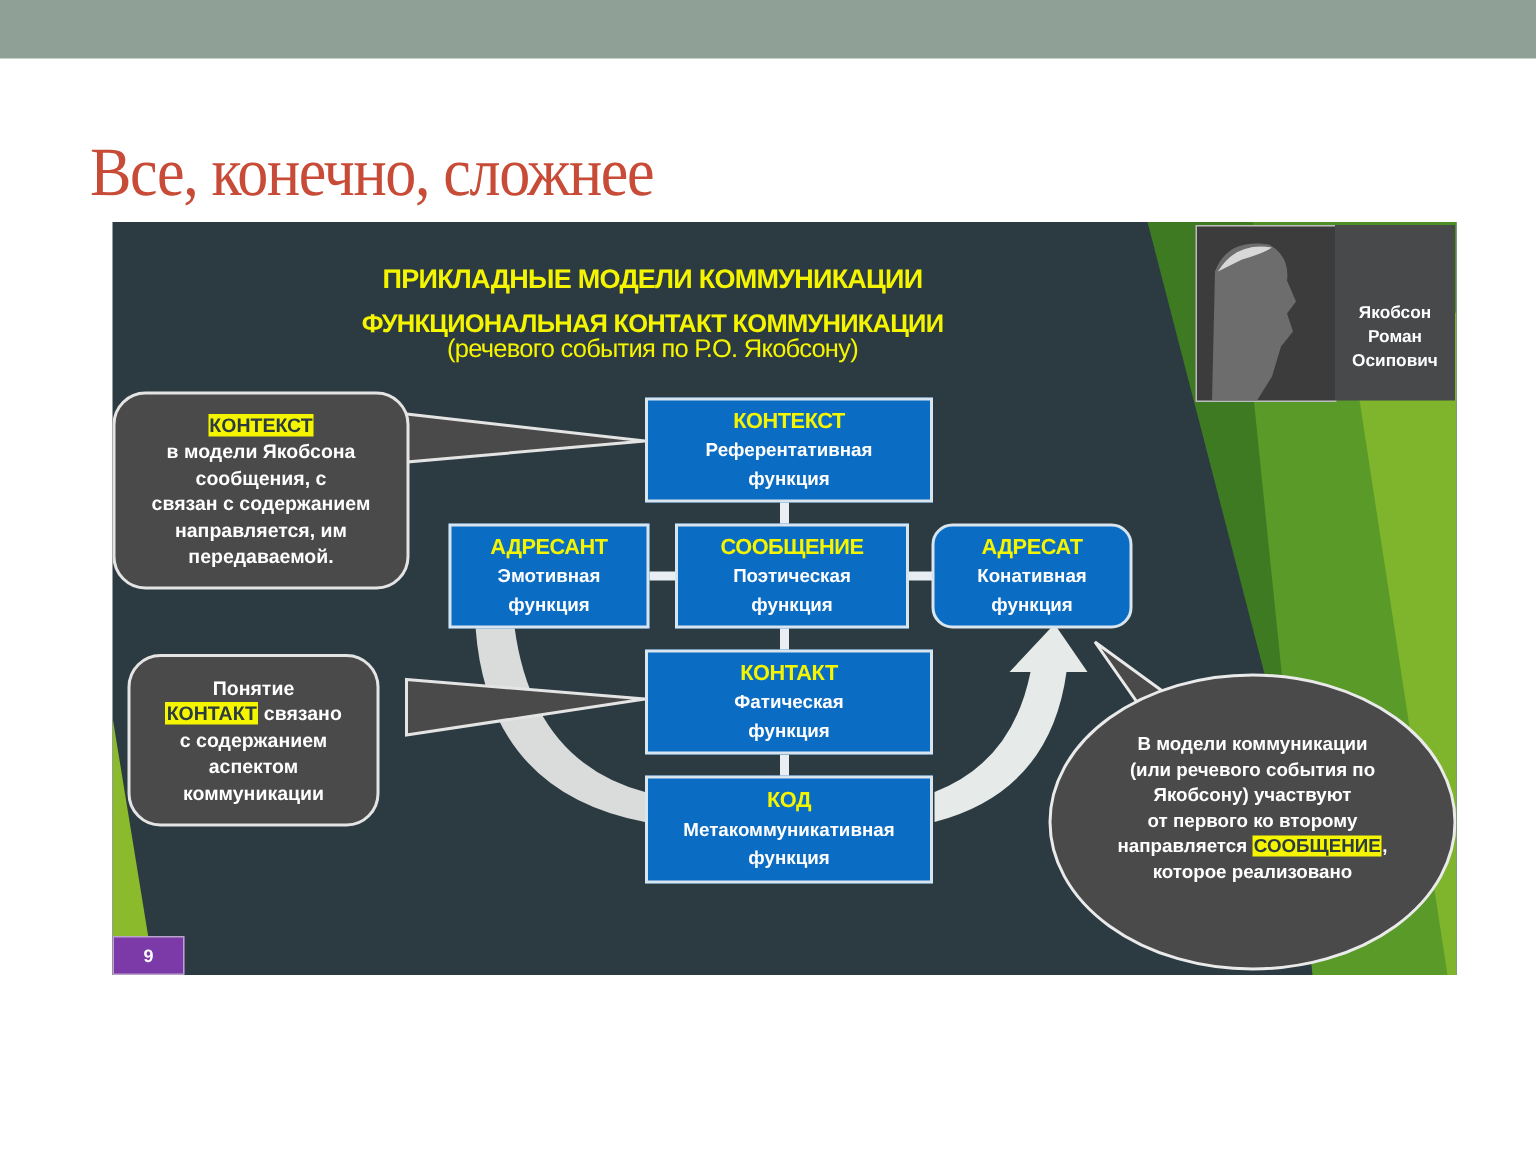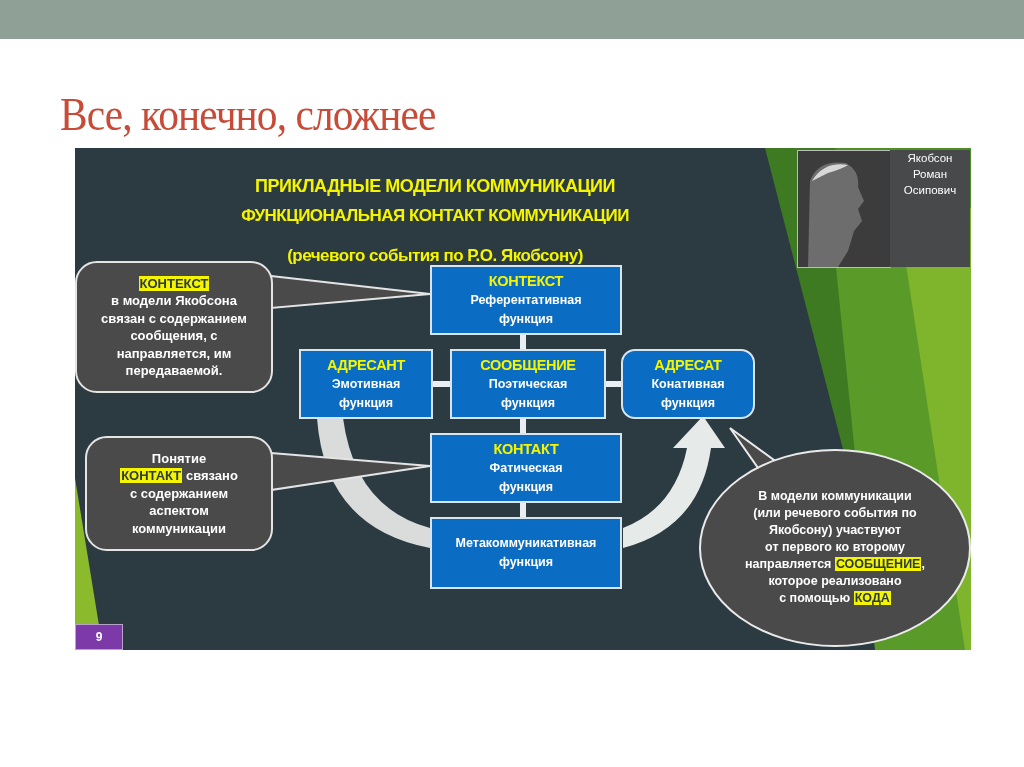--- a/index.html
+++ b/index.html
@@ -3,23 +3,23 @@
 <meta charset="utf-8">
 <style>
   html, body { margin:0; padding:0; }
   body { width:1024px; height:767px; background:#ffffff; position:relative; overflow:hidden; font-family:"Liberation Sans", sans-serif; }
   .topbar { position:absolute; left:0; top:0; width:1024px; height:39px; background:#8fa096; }
   .title { position:absolute; left:60px; top:88px; font-family:"Liberation Serif", serif; font-size:46px; color:#c74b37; letter-spacing:-1px; transform:scaleX(0.9); transform-origin:left top; white-space:nowrap; }
   .slide { position:absolute; left:75px; top:148px; width:896px; height:502px; background:#2c3b41; overflow:hidden; }
   .slide svg.bg { position:absolute; left:0; top:0; }
   .h1 { position:absolute; left:0; width:720px; top:28px; text-align:center; color:#f5f500; font-weight:bold; font-size:18px; letter-spacing:-0.5px; }
   .h2 { position:absolute; left:0; width:720px; top:58px; text-align:center; color:#f5f500; font-weight:bold; font-size:17px; letter-spacing:-0.5px; }
-  .h3 { position:absolute; left:0; width:720px; top:98px; text-align:center; color:#f5f500; font-weight:bold; font-size:17px; letter-spacing:-0.5px; }
+  .h3 { position:absolute; left:0; width:720px; top:75px; text-align:center; color:#f5f500; font-weight:normal; font-size:17px; letter-spacing:-0.5px; }
   .photo { position:absolute; left:722px; top:2px; width:92px; height:116px; background:#5a5a5a; border:1px solid #bbbbbb; overflow:hidden; }
-  .namebox { position:absolute; left:815px; top:2px; width:80px; height:117px; background:#48494b; color:#ffffff; font-size:11.5px; font-weight:normal; text-align:center; display:flex; flex-direction:column; padding-bottom:18px; box-sizing:border-box; line-height:16px; }
+  .namebox { position:absolute; left:815px; top:2px; width:80px; height:117px; background:#48494b; color:#ffffff; font-size:11.5px; font-weight:bold; text-align:center; display:flex; flex-direction:column; justify-content:flex-end; padding-bottom:18px; box-sizing:border-box; line-height:16px; }
   .box { position:absolute; background:#0b6cc4; border:2px solid #d8e4ee; box-sizing:border-box; color:#ffffff; text-align:center; font-weight:bold; font-size:12.5px; line-height:19px; display:flex; flex-direction:column; justify-content:center; }
   .box .k { color:#f5f500; font-size:14.5px; letter-spacing:-0.3px; }
   .callout { position:absolute; background:#4a4a4b; border:2px solid #e4e4e4; border-radius:22px; color:#ffffff; font-weight:bold; font-size:13px; line-height:17.5px; text-align:center; box-sizing:border-box; display:flex; flex-direction:column; justify-content:center; }
   .hl { background:#f5f500; color:#2c3b41; padding:0 1px; }
   .ellipse-text { position:absolute; left:640px; top:340px; width:240px; text-align:center; color:#ffffff; font-weight:bold; font-size:12.5px; line-height:17px; }
   .pagenum { position:absolute; left:0; top:476px; width:48px; height:26px; background:#7b3aa8; border:1px solid #b9a3cc; box-sizing:border-box; color:#ffffff; font-weight:bold; font-size:12px; display:flex; align-items:center; justify-content:center; }
 </style>
 </head>
 <body>
 
@@ -66,27 +66,27 @@
   </div>
   <div class="namebox">
     <div>Якобсон</div>
     <div>Роман</div>
     <div>Осипович</div>
   </div>
 
   <div class="callout" style="left:0;top:113px;width:198px;height:132px;">
     <div><span class="hl">КОНТЕКСТ</span></div>
     <div>в модели Якобсона</div>
+    <div>сообщения, с</div>
     <div>связан с содержанием</div>
-    <div>сообщения, с</div>
     <div>направляется, им</div>
     <div>передаваемой.</div>
   </div>
 
-  <div class="callout" style="left:10px;top:288px;width:188px;height:115px;">
+  <div class="callout" style="left:10px;top:288px;width:168px;height:115px;">
     <div>Понятие</div>
     <div><span class="hl">КОНТАКТ</span><span> связано</span></div>
     <div>с содержанием</div>
     <div>аспектом</div>
     <div>коммуникации</div>
   </div>
 
   <div class="box" style="left:355px;top:117px;width:192px;height:70px;">
     <div class="k">КОНТЕКСТ</div>
     <div>Референтативная</div>
@@ -106,28 +106,28 @@
     <div class="k">АДРЕСАТ</div>
     <div>Конативная</div>
     <div>функция</div>
   </div>
   <div class="box" style="left:355px;top:285px;width:192px;height:70px;">
     <div class="k">КОНТАКТ</div>
     <div>Фатическая</div>
     <div>функция</div>
   </div>
   <div class="box" style="left:355px;top:369px;width:192px;height:72px;">
+    <div class="k">КОД</div>
     <div>Метакоммуникативная</div>
     <div>функция</div>
   </div>
 
   <div class="ellipse-text">
     <div>В модели коммуникации</div>
     <div>(или речевого события по</div>
     <div>Якобсону) участвуют</div>
     <div>от первого ко второму</div>
     <div><span>направляется </span><span class="hl">СООБЩЕНИЕ</span><span>,</span></div>
     <div>которое реализовано</div>
-    <div><span>с помощью </span><span class="hl">КОДА</span></div>
   </div>
 
   <div class="pagenum">9</div>
 </div>
 
 </body></html>

